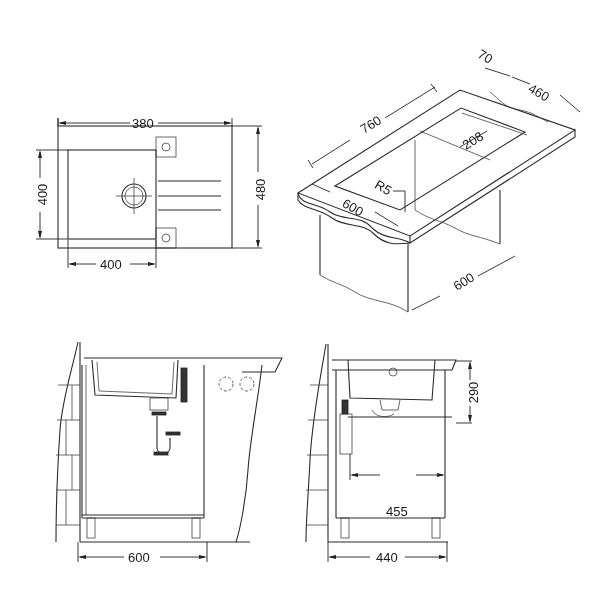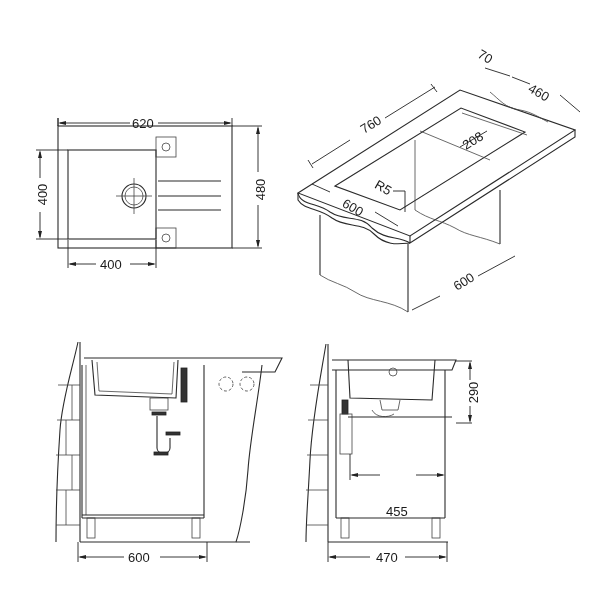--- a/index.html
+++ b/index.html
@@ -206,30 +206,30 @@
 
     <line class="dim" x1="328" y1="542" x2="328" y2="562"></line>
     <line class="dim" x1="447" y1="542" x2="447" y2="562"></line>
     <line class="dim" x1="330" y1="557" x2="370" y2="557"></line>
     <line class="dim" x1="405" y1="557" x2="445" y2="557"></line>
     <polygon points="328,557 336,555 336,559" fill="#222"></polygon>
     <polygon points="447,557 439,555 439,559" fill="#222"></polygon>
   </g>
 </svg>
 
-<span class="lbl" style="left:132px;top:117px;">620</span>
+<span class="lbl" style="left:132px;top:117px;">380</span>
 <span class="lbl rot90" style="left:250px;top:183px;">480</span>
 <span class="lbl rot90" style="left:32px;top:188px;">400</span>
 <span class="lbl" style="left:100px;top:258px;">400</span>
 
 <span class="lbl" style="left:360px;top:118px;transform:rotate(-32deg);">760</span>
 <span class="lbl" style="left:478px;top:50px;transform:rotate(30deg);">70</span>
 <span class="lbl" style="left:528px;top:86px;transform:rotate(30deg);">460</span>
 <span class="lbl" style="left:462px;top:134px;transform:rotate(-32deg);">208</span>
 <span class="lbl" style="left:375px;top:181px;transform:rotate(30deg);">R5</span>
 <span class="lbl" style="left:342px;top:201px;transform:rotate(30deg);">600</span>
 <span class="lbl" style="left:453px;top:275px;transform:rotate(-32deg);">600</span>
 
 <span class="lbl" style="left:128px;top:551px;">600</span>
 
 <span class="lbl rot90" style="left:463px;top:386px;">290</span>
 <span class="lbl" style="left:386px;top:469px;margin-top:36px;">455</span>
-<span class="lbl" style="left:376px;top:551px;">470</span>
+<span class="lbl" style="left:376px;top:551px;">440</span>
 
 </body></html>

